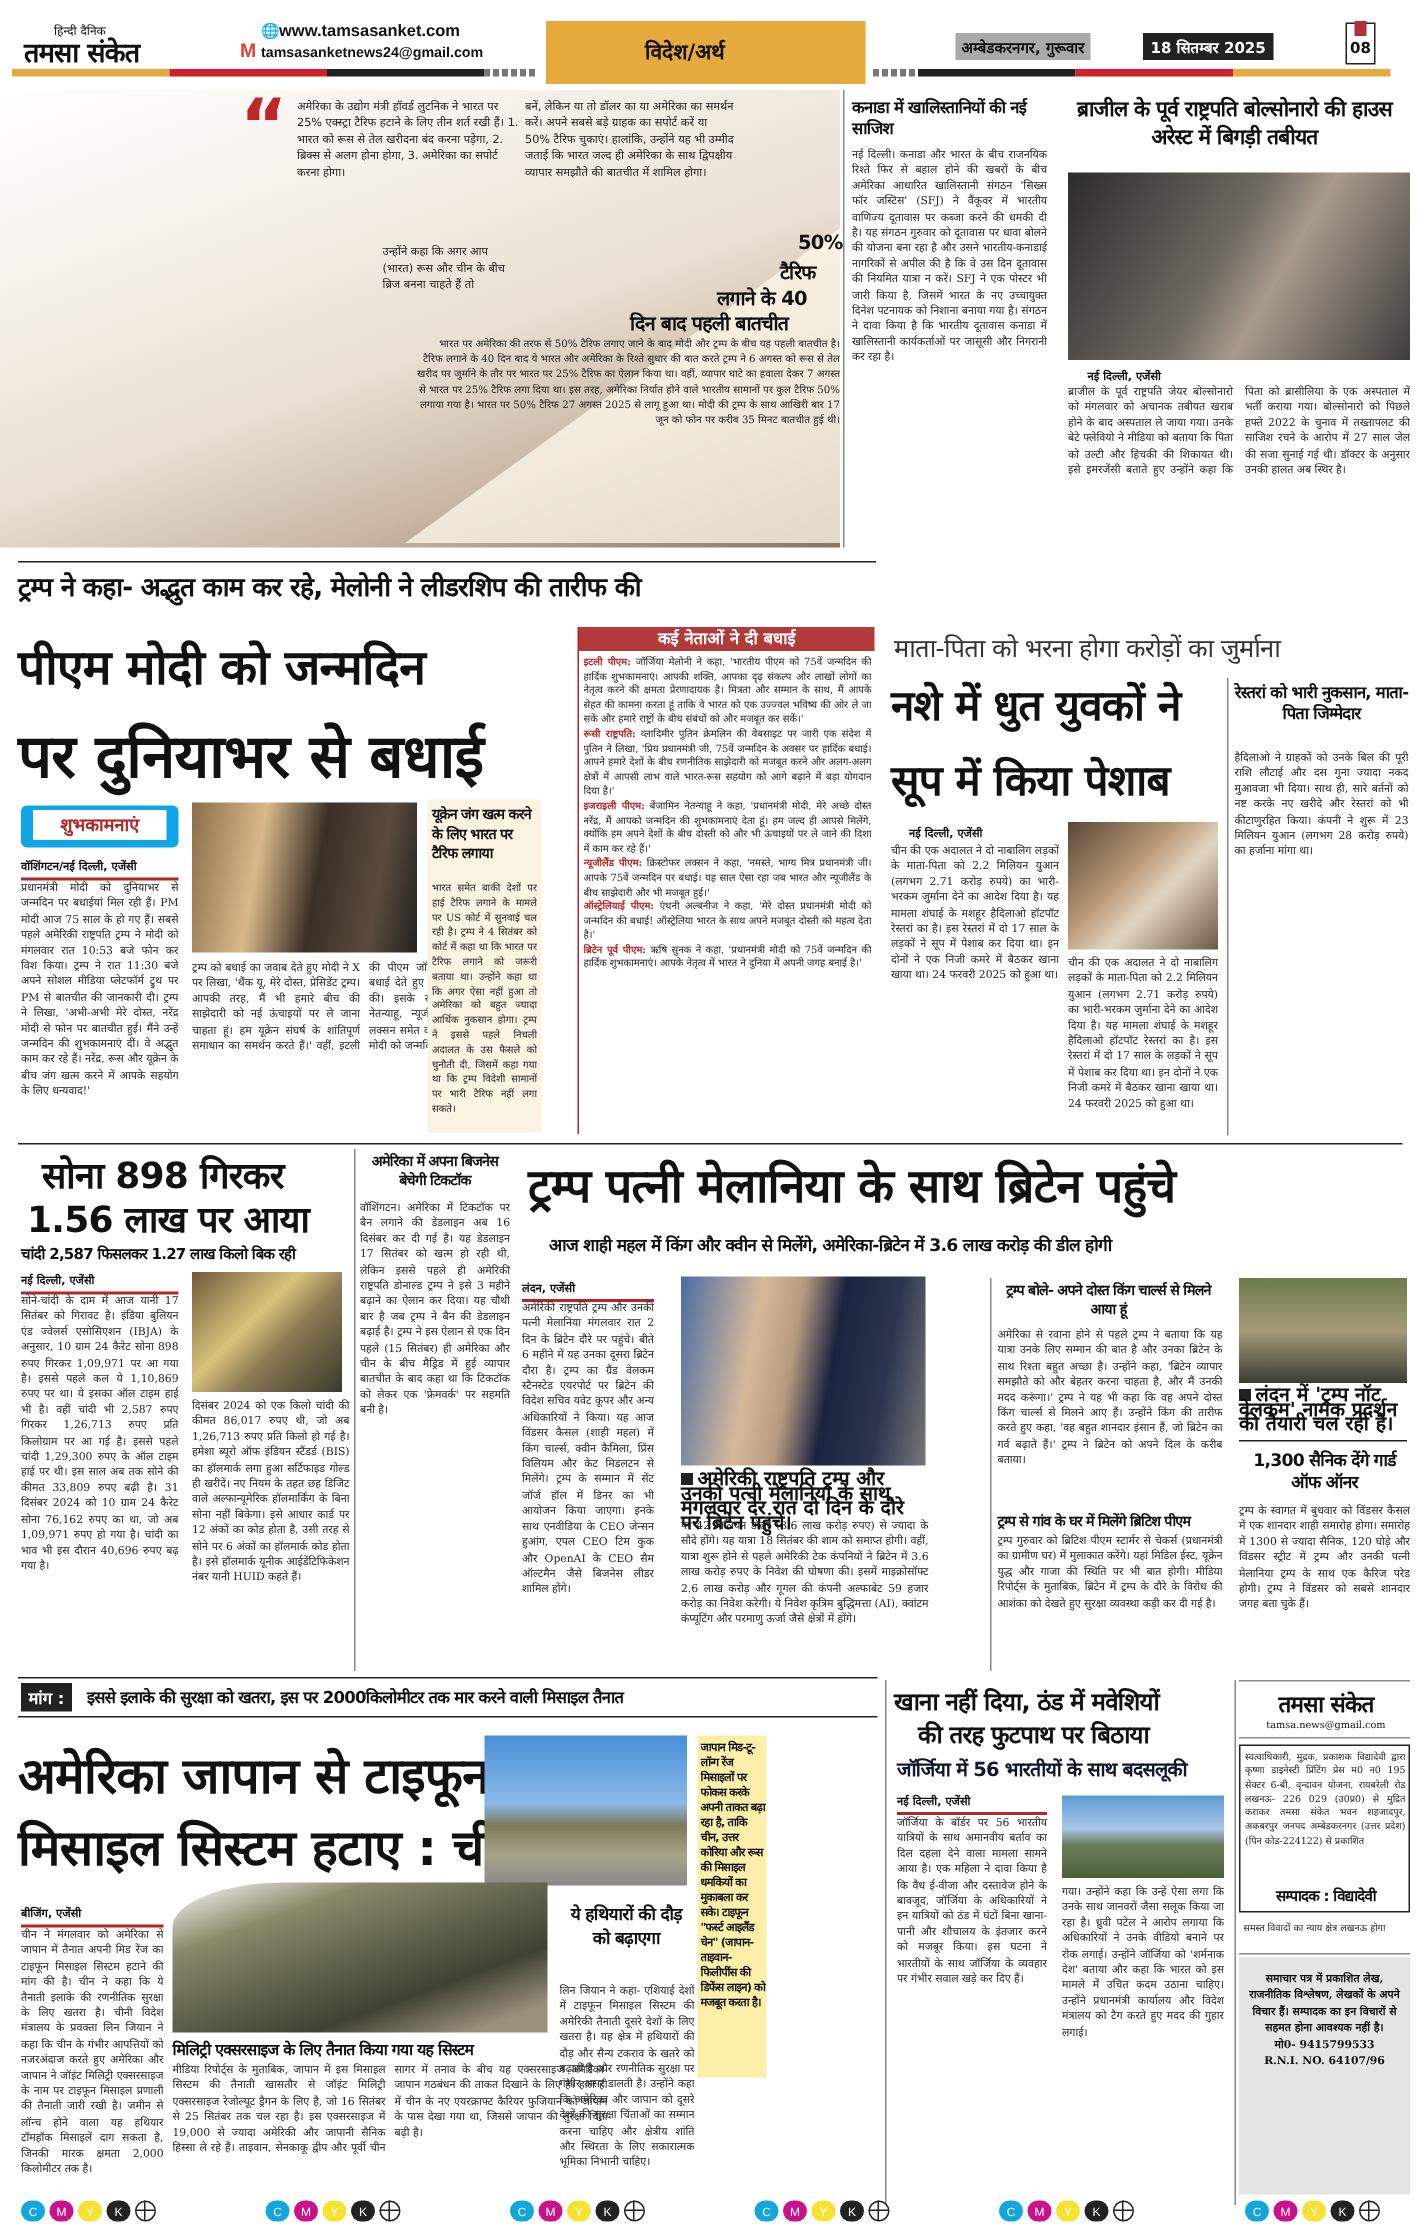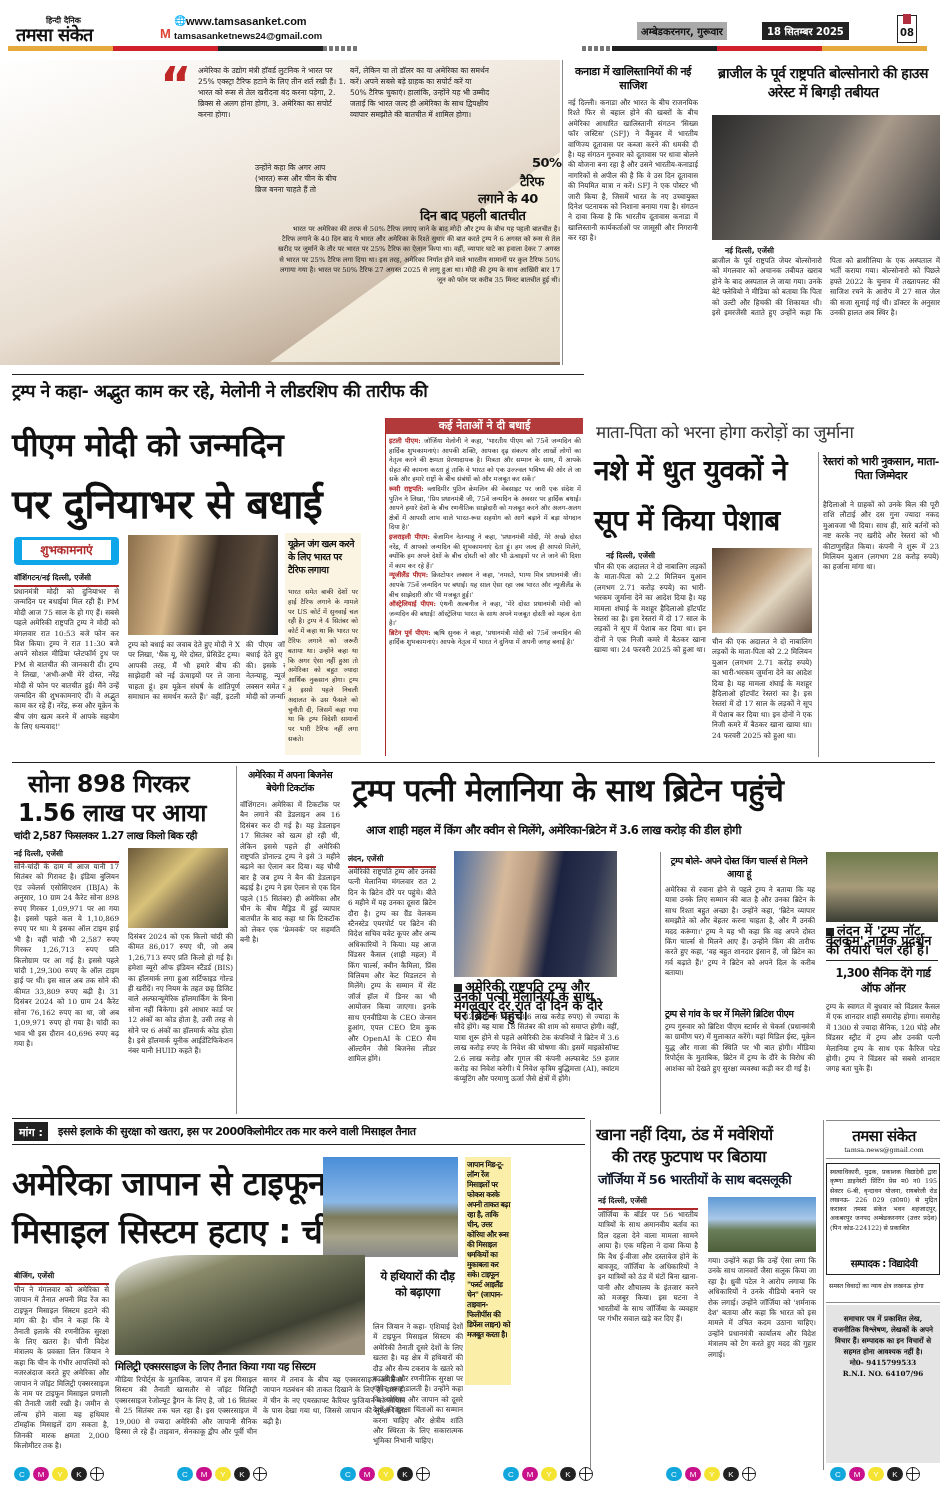--- a/index.html
+++ b/index.html
@@ -16,26 +16,29 @@
 .cmyk .reg{width:14px;height:14px;border:1.5px solid #222;border-radius:50%;position:relative;background:#fff}
 .cmyk .reg:before{content:"";position:absolute;left:5px;top:-1px;width:1px;height:13px;background:#222}
 .cmyk .reg:after{content:"";position:absolute;top:5px;left:-1px;height:1px;width:13px;background:#222}
 .caption{font-size:13px;line-height:9.5px;font-weight:bold;font-family:"DejaVu Sans",sans-serif}
 .caption .sq{display:inline-block;width:8px;height:8px;background:#222;margin-right:3px;vertical-align:middle}
 </style>
 </head>
 <body>
 
 <div class="abs" style="left:0;top:0;width:945px;height:55px;">
-  <div class="abs" style="left:18px;top:14px;font-size:8px;font-weight:bold;padding-left:28px;">हिन्दी दैनिक</div>
+  <div class="abs" style="left:8px;top:14px;font-size:8px;font-weight:normal;padding-left:28px;">हिन्दी दैनिक</div>
   <div class="abs hl" style="left:16px;top:22px;font-size:18px;">तमसा संकेत</div>
   <div class="abs" style="left:160px;top:28px;width:12px;height:12px;font-size:13px;font-weight:bold;color:#d43;line-height:12px;font-family:'Liberation Sans',sans-serif;">M</div>
   <div class="abs" style="left:174px;top:15px;font-size:10px;">🌐</div>
   <div class="abs" style="left:186px;top:15px;font-size:11px;font-family:'Liberation Sans',sans-serif;font-weight:bold;">www.tamsasanket.com</div>
   <div class="abs" style="left:174px;top:30px;font-size:9.5px;font-family:'Liberation Sans',sans-serif;font-weight:bold;">tamsasanketnews24@gmail.com</div>
+  <div class="abs" style="left:364px;top:14px;width:213px;height:42px;background:#e6a93b;">
+    <div style="position:absolute;left:66px;top:10px;font-size:14px;font-weight:bold;">विदेश/अर्थ</div>
+  </div>
   <div class="abs" style="left:637px;top:22px;background:#aaa;padding:2px 4px;font-size:10px;font-weight:bold;">अम्बेडकरनगर, गुरूवार</div>
   <div class="abs" style="left:762px;top:22px;background:#222;color:#fff;padding:2px 5px;font-size:10px;font-weight:bold;">18 सितम्बर 2025</div>
   <div class="abs" style="left:897px;top:15px;width:20px;height:28px;border:1.5px solid #222;background:#fff;">
     <div style="position:absolute;left:5px;top:-2px;width:8px;height:10px;background:#b03040;"></div>
     <div style="position:absolute;left:2px;top:11px;font-size:10px;font-weight:bold;">08</div>
   </div>
   <div class="abs" style="left:8px;top:46px;width:350px;height:5px;display:flex;">
     <div style="flex:1;background:#e6a93b"></div>
       <div style="flex:1;background:#d0202a"></div>
       <div style="flex:1;background:#222"></div>
@@ -55,21 +58,21 @@
 <div class="abs body-text" style="left:255px;top:162px;width:88px;font-family:'DejaVu Sans',sans-serif;font-size:7.5px;line-height:11px;text-align:left;">उन्होंने कहा कि अगर आप (भारत) रूस और चीन के बीच ब्रिज बनना चाहते हैं तो</div>
 <div class="abs body-text" style="left:350px;top:65px;width:140px;font-family:'DejaVu Sans',sans-serif;font-size:7.5px;line-height:11px;text-align:left;">बनें, लेकिन या तो डॉलर का या अमेरिका का समर्थन करें। अपने सबसे बड़े ग्राहक का सपोर्ट करें या 50% टैरिफ चुकाएं। हालांकि, उन्होंने यह भी उम्मीद जताई कि भारत जल्द ही अमेरिका के साथ द्विपक्षीय व्यापार समझौते की बातचीत में शामिल होगा।</div>
 <div class="abs" style="left:270px;top:152px;width:290px;height:210px;background:rgba(255,250,235,0.75);clip-path:polygon(100% 0,100% 100%,0 100%);"></div>
 <div class="abs hl" style="left:532px;top:155px;font-size:13px;">50%</div>
 <div class="abs hl" style="left:520px;top:172px;font-size:13px;">टैरिफ</div>
 <div class="abs hl" style="left:478px;top:189px;font-size:13px;">लगाने के 40</div>
 <div class="abs hl" style="left:420px;top:206px;font-size:13px;">दिन बाद पहली बातचीत</div>
 <div class="abs body-text" style="left:278px;top:224px;width:282px;height:140px;overflow:hidden;font-size:6.8px;line-height:10.2px;text-align:right;">भारत पर अमेरिका की तरफ से 50% टैरिफ लगाए जाने के बाद मोदी और ट्रम्प के बीच यह पहली बातचीत है। टैरिफ लगाने के 40 दिन बाद ये भारत और अमेरिका के रिश्ते सुधार की बात करते ट्रम्प ने 6 अगस्त को रूस से तेल खरीद पर जुर्माने के तौर पर भारत पर 25% टैरिफ का ऐलान किया था। वहीं, व्यापार घाटे का हवाला देकर 7 अगस्त से भारत पर 25% टैरिफ लगा दिया था। इस तरह, अमेरिका निर्यात होने वाले भारतीय सामानों पर कुल टैरिफ 50% लगाया गया है। भारत पर 50% टैरिफ 27 अगस्त 2025 से लागू हुआ था। मोदी की ट्रम्प के साथ आखिरी बार 17 जून को फोन पर करीब 35 मिनट बातचीत हुई थी।</div>
 
 <div class="abs rule-v" style="left:562px;top:60px;height:305px;"></div>
-<div class="abs hl" style="left:568px;top:65px;width:130px;font-size:11px;text-align:center;line-height:14px;">कनाडा में खालिस्तानियों की नई साजिश</div>
+<div class="abs hl" style="left:568px;top:65px;width:130px;font-size:11px;text-align:left;line-height:14px;">कनाडा में खालिस्तानियों की नई साजिश</div>
 <div class="abs body-text" style="left:568px;top:98px;width:130px;height:265px;overflow:hidden;">नई दिल्ली। कनाडा और भारत के बीच राजनयिक रिश्ते फिर से बहाल होने की खबरों के बीच अमेरिका आधारित खालिस्तानी संगठन 'सिख्स फॉर जस्टिस' (SFJ) ने वैंकूवर में भारतीय वाणिज्य दूतावास पर कब्जा करने की धमकी दी है। यह संगठन गुरुवार को दूतावास पर धावा बोलने की योजना बना रहा है और उसने भारतीय-कनाडाई नागरिकों से अपील की है कि वे उस दिन दूतावास की नियमित यात्रा न करें। SFJ ने एक पोस्टर भी जारी किया है, जिसमें भारत के नए उच्चायुक्त दिनेश पटनायक को निशाना बनाया गया है। संगठन ने दावा किया है कि भारतीय दूतावास कनाडा में खालिस्तानी कार्यकर्ताओं पर जासूसी और निगरानी कर रहा है।</div>
 
 <div class="abs hl" style="left:707px;top:64px;width:232px;font-size:14px;line-height:19px;text-align:center;">ब्राजील के पूर्व राष्ट्रपति बोल्सोनारो की हाउस अरेस्ट में बिगड़ी तबीयत</div>
 <div class="abs photo" style="left:712px;top:115px;width:228px;height:125px;background:linear-gradient(120deg,#2c2c2c,#6f6a63 45%,#a99a8b 60%,#3d3d3d);"></div>
 <div class="abs" style="left:725px;top:245px;font-size:7.5px;font-weight:bold;">नई दिल्ली, एजेंसी</div>
 <div class="abs body-text" style="left:712px;top:256px;width:228px;height:110px;overflow:hidden;column-count:2;column-gap:8px;">ब्राजील के पूर्व राष्ट्रपति जेयर बोल्सोनारो को मंगलवार को अचानक तबीयत खराब होने के बाद अस्पताल ले जाया गया। उनके बेटे फ्लेवियो ने मीडिया को बताया कि पिता को उल्टी और हिचकी की शिकायत थी। इसे इमरजेंसी बताते हुए उन्होंने कहा कि पिता को ब्रासीलिया के एक अस्पताल में भर्ती कराया गया। बोल्सोनारो को पिछले हफ्ते 2022 के चुनाव में तख्तापलट की साजिश रचने के आरोप में 27 साल जेल की सजा सुनाई गई थी। डॉक्टर के अनुसार उनकी हालत अब स्थिर है।</div>
 
 <div class="abs" style="left:12px;top:374px;width:572px;border-top:1.5px solid #222;"></div>
 <div class="abs hl" style="left:12px;top:378px;font-size:17.5px;white-space:nowrap;">ट्रम्प ने कहा- अद्भुत काम कर रहे, मेलोनी ने लीडरशिप की तारीफ की</div>
 <div class="abs hl" style="left:12px;top:422px;font-size:32px;white-space:nowrap;">पीएम मोदी को जन्मदिन</div>

